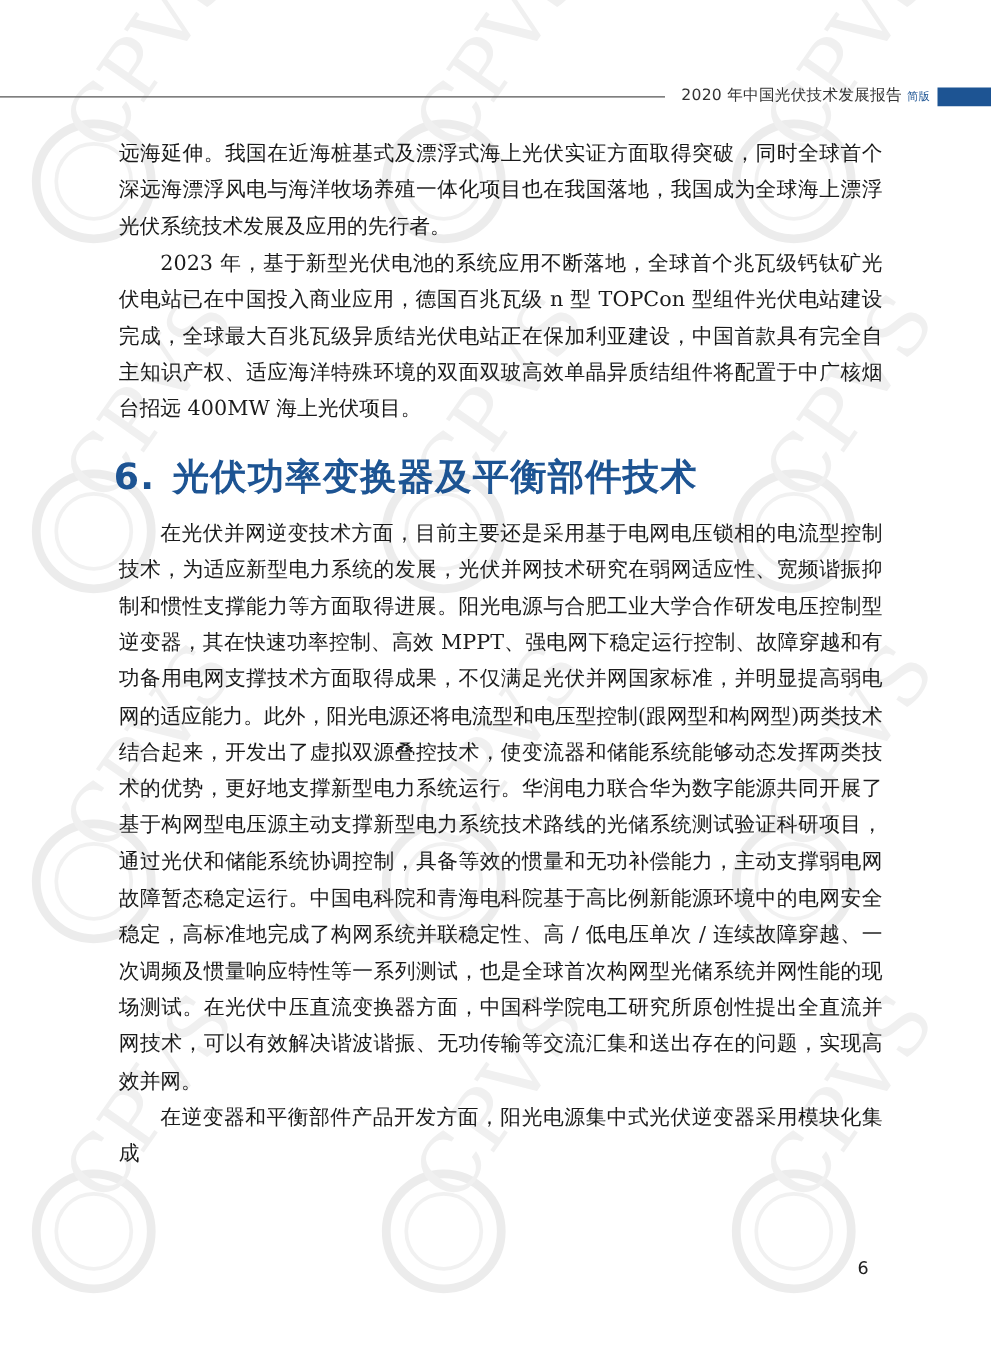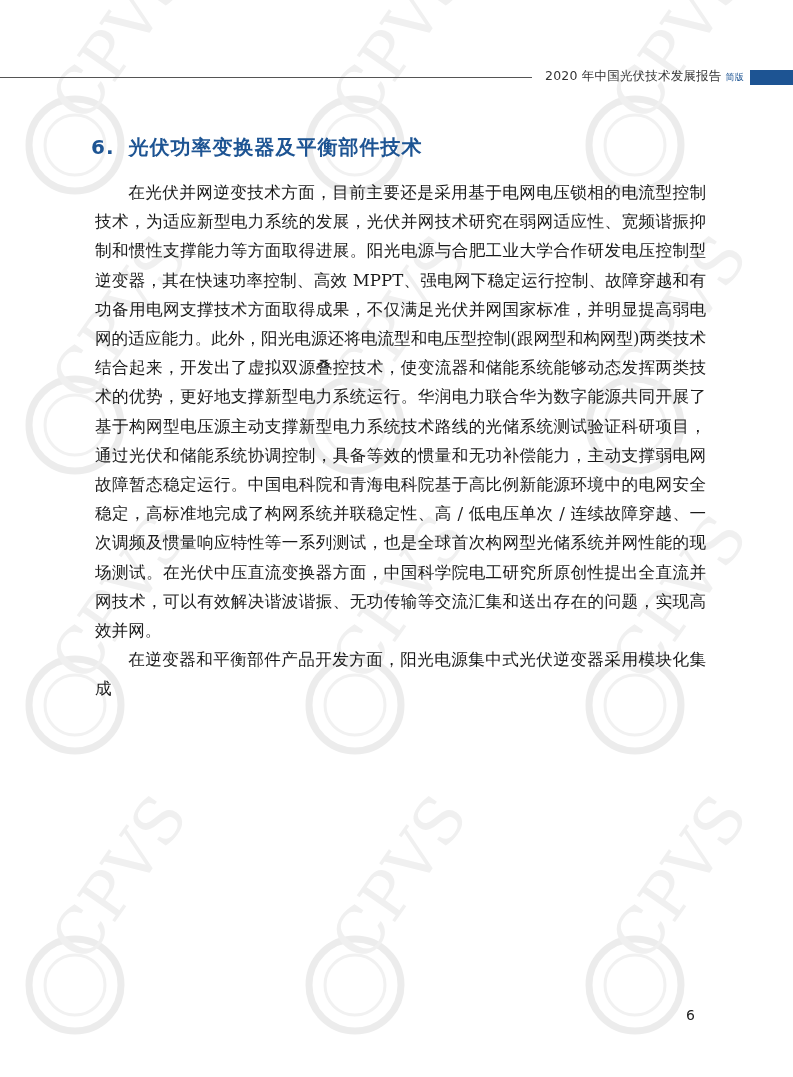--- a/index.html
+++ b/index.html
@@ -7,21 +7,21 @@
            font-family: "DejaVu Serif", "Liberation Serif", serif; color: #1a1a1a; }
     .watermark { position: absolute; inset: 0; pointer-events: none; z-index: 0; }
     .header-rule { position: absolute; left: 0; top: 77px; width: 532px; height: 1px; background: #555; }
     .header-title { position: absolute; left: 545px; top: 68px; font-family: "DejaVu Sans", "Liberation Sans", sans-serif;
                     font-size: 12.5px; color: #333; white-space: nowrap; letter-spacing: 0.2px; }
     .header-badge { font-size: 9px; color: #1d5493; margin-left: 4px; }
     .header-bar { position: absolute; left: 750px; top: 70px; width: 43px; height: 15px; background: #1d5493; }
     .content { position: absolute; left: 95px; top: 108px; width: 611px; z-index: 1; }
     p { margin: 0; font-size: 16.6px; line-height: 29.2px; text-align: justify; text-justify: inter-ideograph; }
     p.indent { text-indent: 2em; }
-    h2 { margin: 21px 0 13px -4px; font-size: 20px; line-height: 36px; font-weight: bold; color: #1d5493;
+    h2 { margin: 21px 0 13px -4px; font-size: 29px; line-height: 36px; font-weight: bold; color: #1d5493;
          font-family: "DejaVu Serif", "Liberation Serif", serif; letter-spacing: 1px; }
     h2 .num { font-family: "DejaVu Sans", "Liberation Sans", sans-serif; margin-right: 14px; }
     .page-number { position: absolute; left: 686px; top: 1007px; font-family: "DejaVu Sans", "Liberation Sans", sans-serif;
                    font-size: 14px; color: #222; z-index: 1; }
   </style>
 </head>
 <body>
 
 <svg class="watermark" width="793" height="1077" xmlns="http://www.w3.org/2000/svg">
   <defs>
@@ -45,20 +45,22 @@
   <use href="#wm" x="635" y="985"></use>
 </svg>
 
 <div class="header-rule"></div>
 <div class="header-title">
   <span>2020 年中国光伏技术发展报告</span><span class="header-badge">简版</span>
 </div>
 <div class="header-bar"></div>
 
 <div class="content">
+  <p>远海延伸。我国在近海桩基式及漂浮式海上光伏实证方面取得突破，同时全球首个深远海漂浮风电与海洋牧场养殖一体化项目也在我国落地，我国成为全球海上漂浮光伏系统技术发展及应用的先行者。</p>
+  <p class="indent">2023 年，基于新型光伏电池的系统应用不断落地，全球首个兆瓦级钙钛矿光伏电站已在中国投入商业应用，德国百兆瓦级 n 型 TOPCon 型组件光伏电站建设完成，全球最大百兆瓦级异质结光伏电站正在保加利亚建设，中国首款具有完全自主知识产权、适应海洋特殊环境的双面双玻高效单晶异质结组件将配置于中广核烟台招远 400MW 海上光伏项目。</p>
 
   <h2>
     <span class="num">6.</span><span>光伏功率变换器及平衡部件技术</span>
   </h2>
 
   <p class="indent">在光伏并网逆变技术方面，目前主要还是采用基于电网电压锁相的电流型控制技术，为适应新型电力系统的发展，光伏并网技术研究在弱网适应性、宽频谐振抑制和惯性支撑能力等方面取得进展。阳光电源与合肥工业大学合作研发电压控制型逆变器，其在快速功率控制、高效 MPPT、强电网下稳定运行控制、故障穿越和有功备用电网支撑技术方面取得成果，不仅满足光伏并网国家标准，并明显提高弱电网的适应能力。此外，阳光电源还将电流型和电压型控制(跟网型和构网型)两类技术结合起来，开发出了虚拟双源叠控技术，使变流器和储能系统能够动态发挥两类技术的优势，更好地支撑新型电力系统运行。华润电力联合华为数字能源共同开展了基于构网型电压源主动支撑新型电力系统技术路线的光储系统测试验证科研项目，通过光伏和储能系统协调控制，具备等效的惯量和无功补偿能力，主动支撑弱电网故障暂态稳定运行。中国电科院和青海电科院基于高比例新能源环境中的电网安全稳定，高标准地完成了构网系统并联稳定性、高 / 低电压单次 / 连续故障穿越、一次调频及惯量响应特性等一系列测试，也是全球首次构网型光储系统并网性能的现场测试。在光伏中压直流变换器方面，中国科学院电工研究所原创性提出全直流并网技术，可以有效解决谐波谐振、无功传输等交流汇集和送出存在的问题，实现高效并网。</p>
   <p class="indent">在逆变器和平衡部件产品开发方面，阳光电源集中式光伏逆变器采用模块化集成</p>
 </div>
 
 <div class="page-number">6</div>

